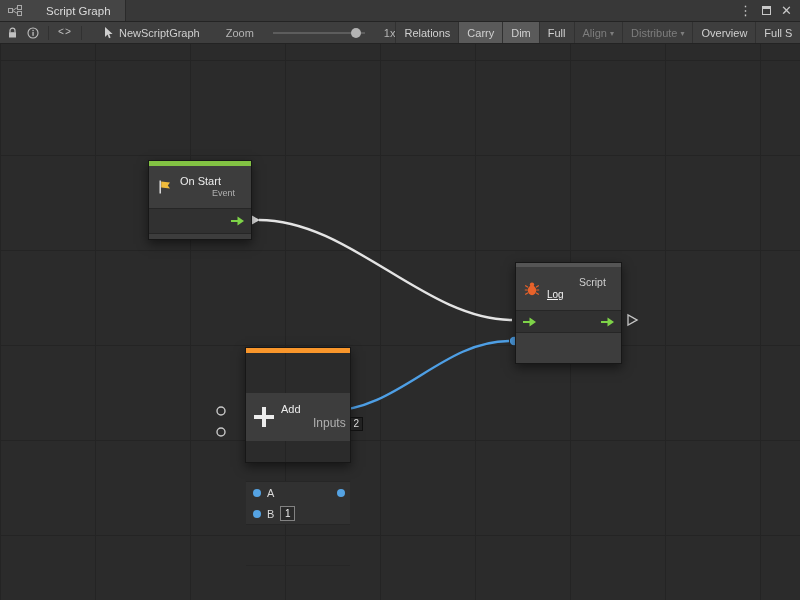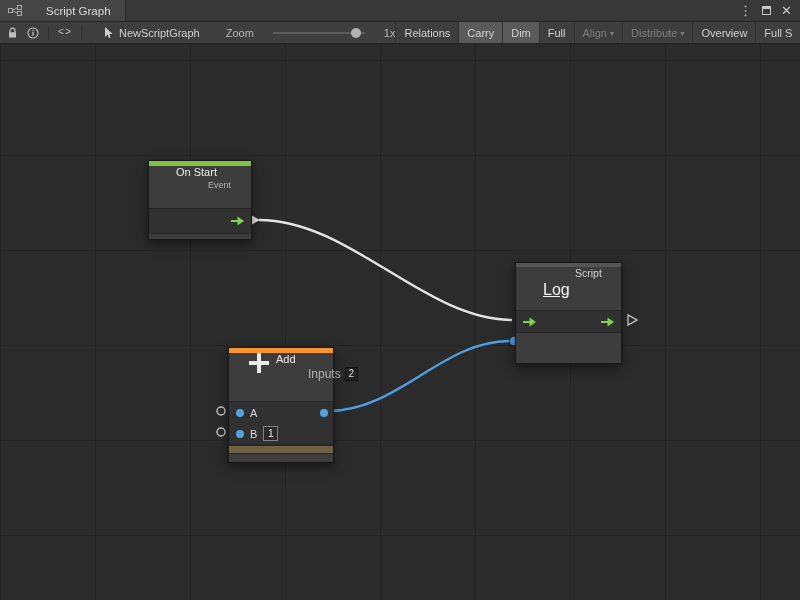--- a/index.html
+++ b/index.html
@@ -53,40 +53,40 @@
     background-position:0 16px;
   }
   .wires { position:absolute; left:0; top:0; width:800px; height:556px; }
 
   
   .node {
     position:absolute; border:1px solid #171717; box-shadow:0 4px 10px rgba(0,0,0,0.5);
     display:flex; flex-direction:column; color:#e6e6e6; font-size:11px;
   }
   .strip { height:5px; flex:0 0 auto; }
-  .head { background:#3d3d3d; display:flex; align-items:flex-start; gap:7px; padding:0 20px; flex:0 0 auto; }
+  .head { background:#3d3d3d; display:flex; align-items:center; gap:7px; padding:0 8px; flex:0 0 auto; }
   .titles { display:flex; flex-direction:column; justify-content:center; line-height:1.25; }
   .t { color:#ececec; font-size:11px; }
   .s { color:#b0b0b0; font-size:9px;margin-left:32px; }
   .ports { background:#313131; border-top:1px solid #262626; border-bottom:1px solid #262626; flex:0 0 auto; }
   .row { height:21px; display:flex; align-items:center; gap:6px; padding:0 7px; position:relative; }
   .foot { background:#3d3d3d; flex:1 1 auto; }
 
   .dot  { width:8px; height:8px; border-radius:50%; background:var(--c-port_blue); flex:0 0 auto; }
   .gdot { width:7px; height:7px; border-radius:50%; background:#9a9a9a; flex:0 0 auto; }
   .out-dot { position:absolute; right:5px; top:50%; transform:translateY(-50%); }
   .plabel { color:#d8d8d8; }
 
   
   .node-onstart { left:148px; top:116px; width:104px; height:80px; }
   .node-onstart .head { height:42px; }
   .node-onstart .row { height:24px; justify-content:flex-end; }
 
   
-  .node-add { left:228px; top:303px; width:106px; height:116px; }
+  .node-add { left:245px; top:303px; width:106px; height:116px;gap:40px; }
   .node-add .head { height:48px; }
   .plus { width:20px; height:20px; position:relative; flex:0 0 auto; }
   .plus::before { content:""; position:absolute; left:8px; top:0; width:4px; height:20px; background:#ececec; }
   .plus::after  { content:""; position:absolute; left:0; top:8px; width:20px; height:4px; background:#ececec; }
   .inputs-line { display:flex; align-items:center; gap:4px; }
   .badge {
     min-width:13px; height:14px; padding:0 2px; background:#222; border:1px solid #101010;
     color:#ddd; font-size:10px; display:inline-flex; align-items:center; justify-content:center;
   }
   .valbox {
@@ -94,21 +94,21 @@
     color:#eee; font-size:10px; display:flex; align-items:center; justify-content:center;
   }
   .foot-add-top { height:9px; background:var(--c-add_footer); border-top:1px solid #262626; }
   .foot-add-bot { height:10px; background:#3d3d3d; border-top:1px solid #2a2a2a; }
 
   
   .node-debug { left:515px; top:218px; width:107px; height:102px; }
   .node-debug .strip { height:4px; background:#555555; }
   .node-debug .head { height:43px; }
   .node-debug .s { font-size:10.5px; color:#d0d0d0; }
-  .node-debug .t { font-size:16px; color:#f2f2f2;text-decoration:underline; }
+  .node-debug .t { font-size:10px; color:#f2f2f2;text-decoration:underline; }
   .row.flow { justify-content:space-between; }
 </style>
 </head>
 <body>
 
 <div class="window">
 
   <div class="titlebar">
     <div class="tab">
       <svg width="14" height="12" viewBox="0 0 14 12">

